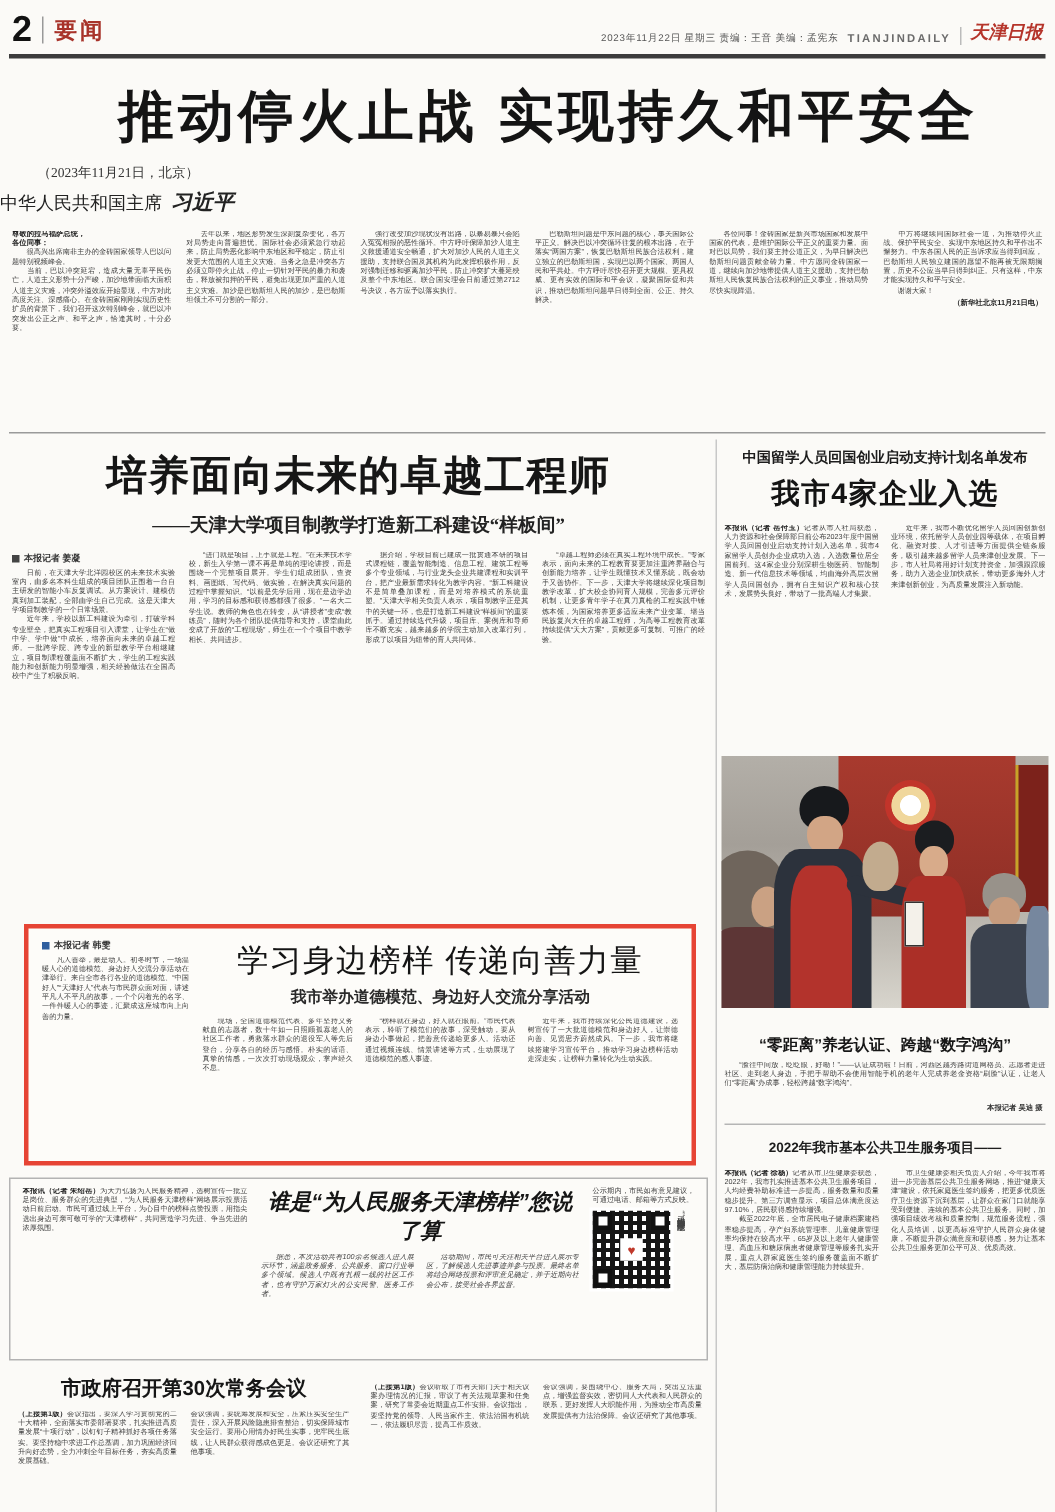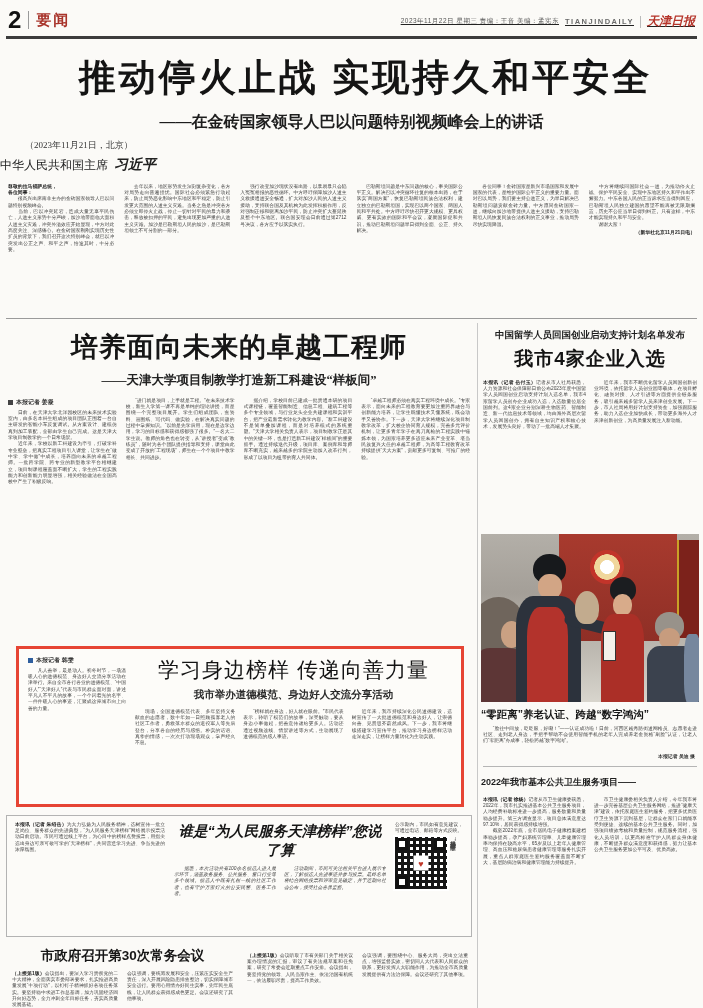--- a/index.html
+++ b/index.html
@@ -8,21 +8,21 @@
     background:#fbfaf7;color:#222;
     font-family:"Liberation Sans","DejaVu Sans",sans-serif;
     position:relative;
   }
   
   .hdr{display:flex;justify-content:space-between;align-items:flex-end;padding:8px 8px 0 8px;}
   .hdr-left{display:flex;align-items:center;gap:7px;}
   .pageno{font-size:24px;font-weight:900;color:#111;line-height:1;}
   .hdr-sep{width:1px;height:18px;background:#999;}
   .section{font-size:15px;font-weight:900;color:#a8332a;letter-spacing:2px;}
-  .hdr-right{display:flex;align-items:center;gap:6px;padding-bottom:2px;text-decoration:underline;}
+  .hdr-right{display:flex;align-items:flex-end;gap:6px;padding-bottom:2px;}
   .meta{font-size:6.5px;color:#555;letter-spacing:.5px;}
   .mast-en{font-size:7.5px;font-weight:bold;color:#6b6b6b;letter-spacing:1.5px;}
   .mast-sep{width:1px;height:12px;background:#bbb;}
   .mast-cn{font-size:12px;font-weight:bold;color:#b5342a;font-family:"DejaVu Serif","Liberation Serif",serif;font-style:italic;}
   .toprule{height:2.5px;background:#3c3c3c;margin:4px 6px 0 6px;}
   
   .sp-head{margin-top:14px;text-align:center;font-size:37px;font-weight:900;letter-spacing:3px;color:#141414;padding-left:28px;}
   .sp-sub{margin-top:9px;text-align:center;font-size:16px;font-weight:bold;color:#1d1d1d;font-family:"Liberation Serif","DejaVu Serif",serif;}
   .sp-date{margin-top:6px;text-align:left;font-size:9px;color:#333;font-family:"Liberation Serif",serif;padding-left:25px;}
   .sp-author{margin-top:4px;text-align:left;font-size:12px;color:#222;font-family:"Liberation Serif",serif;}
@@ -75,25 +75,25 @@
   .bt-head{text-align:center;font-size:13.5px;font-weight:900;color:#161616;}
   .bt-cols{display:flex;gap:9px;margin-top:6px;height:96px;overflow:hidden;}
   .lede{font-weight:bold;color:#222;font-size:4.9px;}
   
   .r-kicker{margin-top:10px;text-align:center;font-size:9.5px;font-weight:bold;color:#1d1d1d;}
   .r-head{margin-top:4px;text-align:center;font-size:19px;font-weight:900;letter-spacing:1px;color:#141414;}
   .r-cols{display:flex;gap:8px;margin:8px 2px 0 2px;height:148px;overflow:hidden;}
   
   .photo{margin:6px 0 0 0;height:168px;position:relative;overflow:hidden;background:linear-gradient(180deg,#b3afa8 0%,#a49f98 35%,#c2beb6 75%,#d8d5cd 100%);}
   .ph{position:absolute;}
-  .cap-title{margin-top:6px;font-size:10.5px;font-weight:900;color:#161616;}
+  .cap-title{margin-top:18px;text-align:center;font-size:10.5px;font-weight:900;color:#161616;}
   .cap-text{margin:4px 2px 0 2px;height:26px;overflow:hidden;}
   .cap-credit{font-size:4.9px;font-weight:bold;color:#333;text-align:right;margin:1px 4px 0 0;}
   .r-rule{border-top:1px solid #b5b5b5;margin:7px 2px 0 2px;}
-  .r2-kicker{margin-top:9px;text-align:left;font-size:9px;font-weight:bold;color:#1d1d1d;}
+  .r2-kicker{margin-top:9px;text-align:center;font-size:9px;font-weight:bold;color:#1d1d1d;}
   .r2-head{margin-top:3px;text-align:center;font-size:16.5px;font-weight:900;color:#141414;letter-spacing:1px;}
   .r2-cols{display:flex;gap:8px;margin:8px 2px 0 2px;height:210px;overflow:hidden;}
 </style>
 </head>
 <body>
 
 <div class="hdr">
   <div class="hdr-left">
     <div class="pageno">2</div>
     <div class="hdr-sep"></div>
@@ -103,21 +103,20 @@
     <div class="meta">2023年11月22日 星期三  责编：王音  美编：孟宪东</div>
     <div class="mast-en">TIANJINDAILY</div>
     <div class="mast-sep"></div>
     <div class="mast-cn">天津日报</div>
   </div>
 </div>
 <div class="toprule"></div>
 
 <div>
   <div class="sp-head">推动停火止战 实现持久和平安全</div>
-  <div class="sp-sub">——在金砖国家领导人巴以问题特别视频峰会上的讲话</div>
   <div class="sp-date">（2023年11月21日，北京）</div>
   <div class="sp-author">
     <span>中华人民共和国主席</span><span class="name">习近平</span>
   </div>
   <div class="sp-cols">
     <div class="scol">
       <div class="bold-lead">尊敬的拉马福萨总统，</div>
       <div class="bold-lead">各位同事：</div>
       <div class="tinytxt">　　很高兴出席南非主办的金砖国家领导人巴以问题特别视频峰会。
 　　当前，巴以冲突延宕，造成大量无辜平民伤亡，人道主义形势十分严峻，加沙地带面临大面积人道主义灾难，冲突外溢效应开始显现，中方对此高度关注、深感痛心。在金砖国家刚刚实现历史性扩员的背景下，我们召开这次特别峰会，就巴以冲突发出公正之声、和平之声，恰逢其时，十分必要。</div>

